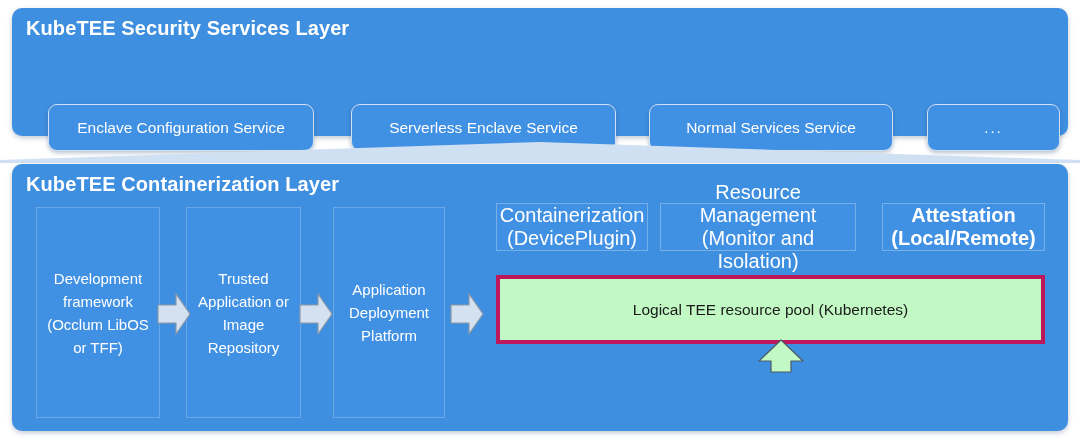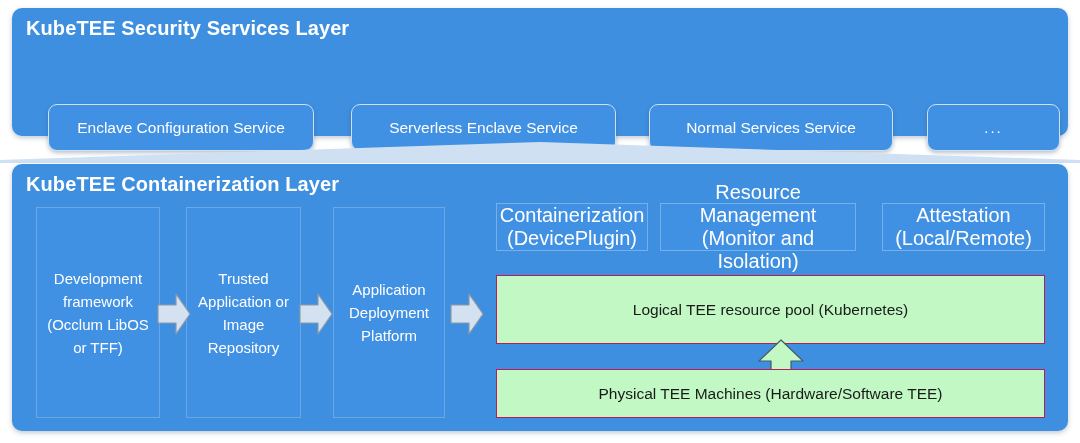--- a/index.html
+++ b/index.html
@@ -132,27 +132,27 @@
     text-align: center;
   }
   .capability-box .box-text {
     color: #ffffff;
     font-size: 20px;
     line-height: 23px;
     white-space: pre-line;
   }
   #cbox-0 { left: 496px; width: 152px; }
   #cbox-1 { left: 660px; width: 196px; }
-  #cbox-2 { left: 882px; width: 163px; }
+  #cbox-2 { left: 882px; width: 163px; font-weight: bold; }
 
   
   .green-box {
     position: absolute;
     background: #c2f8c4;
-    border: 1px solid #be185d;
+    border: 4px solid #be185d;
     box-sizing: border-box;
     display: flex;
     align-items: center;
     justify-content: center;
   }
   .green-box .box-text {
     color: #1a1a1a;
     font-size: 15.5px;
     white-space: nowrap;
   }
@@ -232,17 +232,14 @@
   </div>
 
   <div class="green-box" id="gbox-pool">
     <div class="box-text">Logical TEE resource pool (Kubernetes)</div>
   </div>
 
   <svg id="up-arrow" viewBox="0 0 46 34">
     <polygon points="23,1 45,22 33,22 33,33 13,33 13,22 1,22" fill="#c2f8c4" stroke="#4a5a66" stroke-width="1.2" stroke-linejoin="round"></polygon>
   </svg>
 
-  <div class="green-box" id="gbox-machines">
-    <div class="box-text">Physical TEE Machines (Hardware/Software TEE)</div>
-  </div>
 
 </div>
 
 </body></html>

